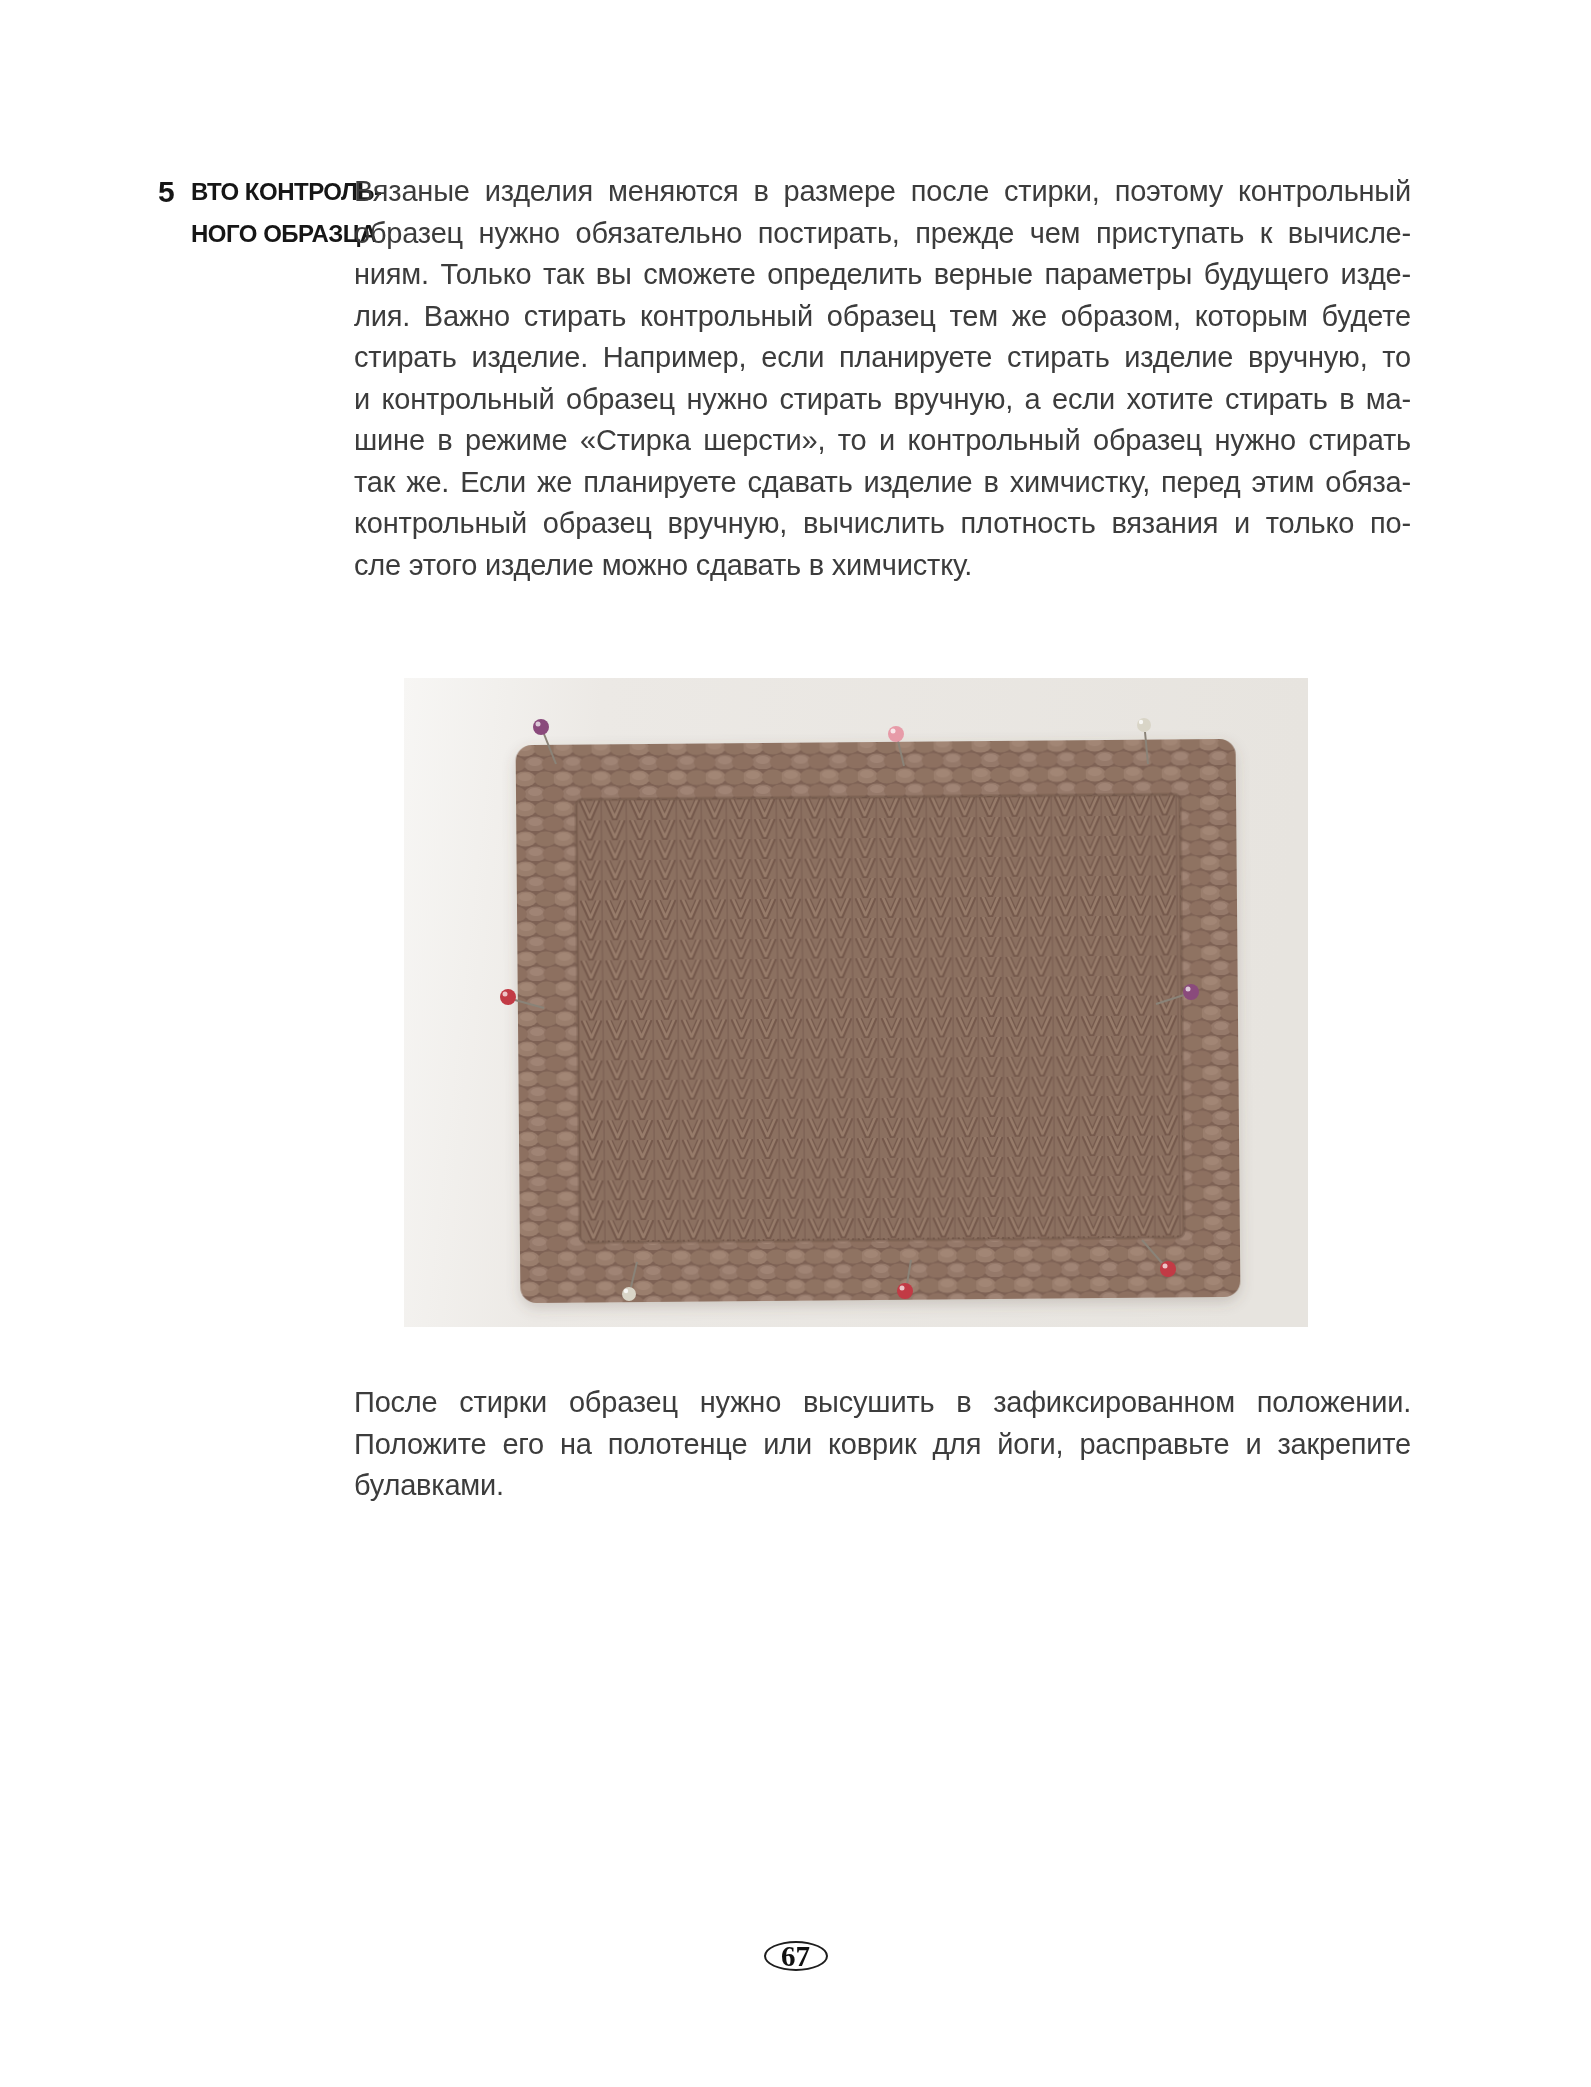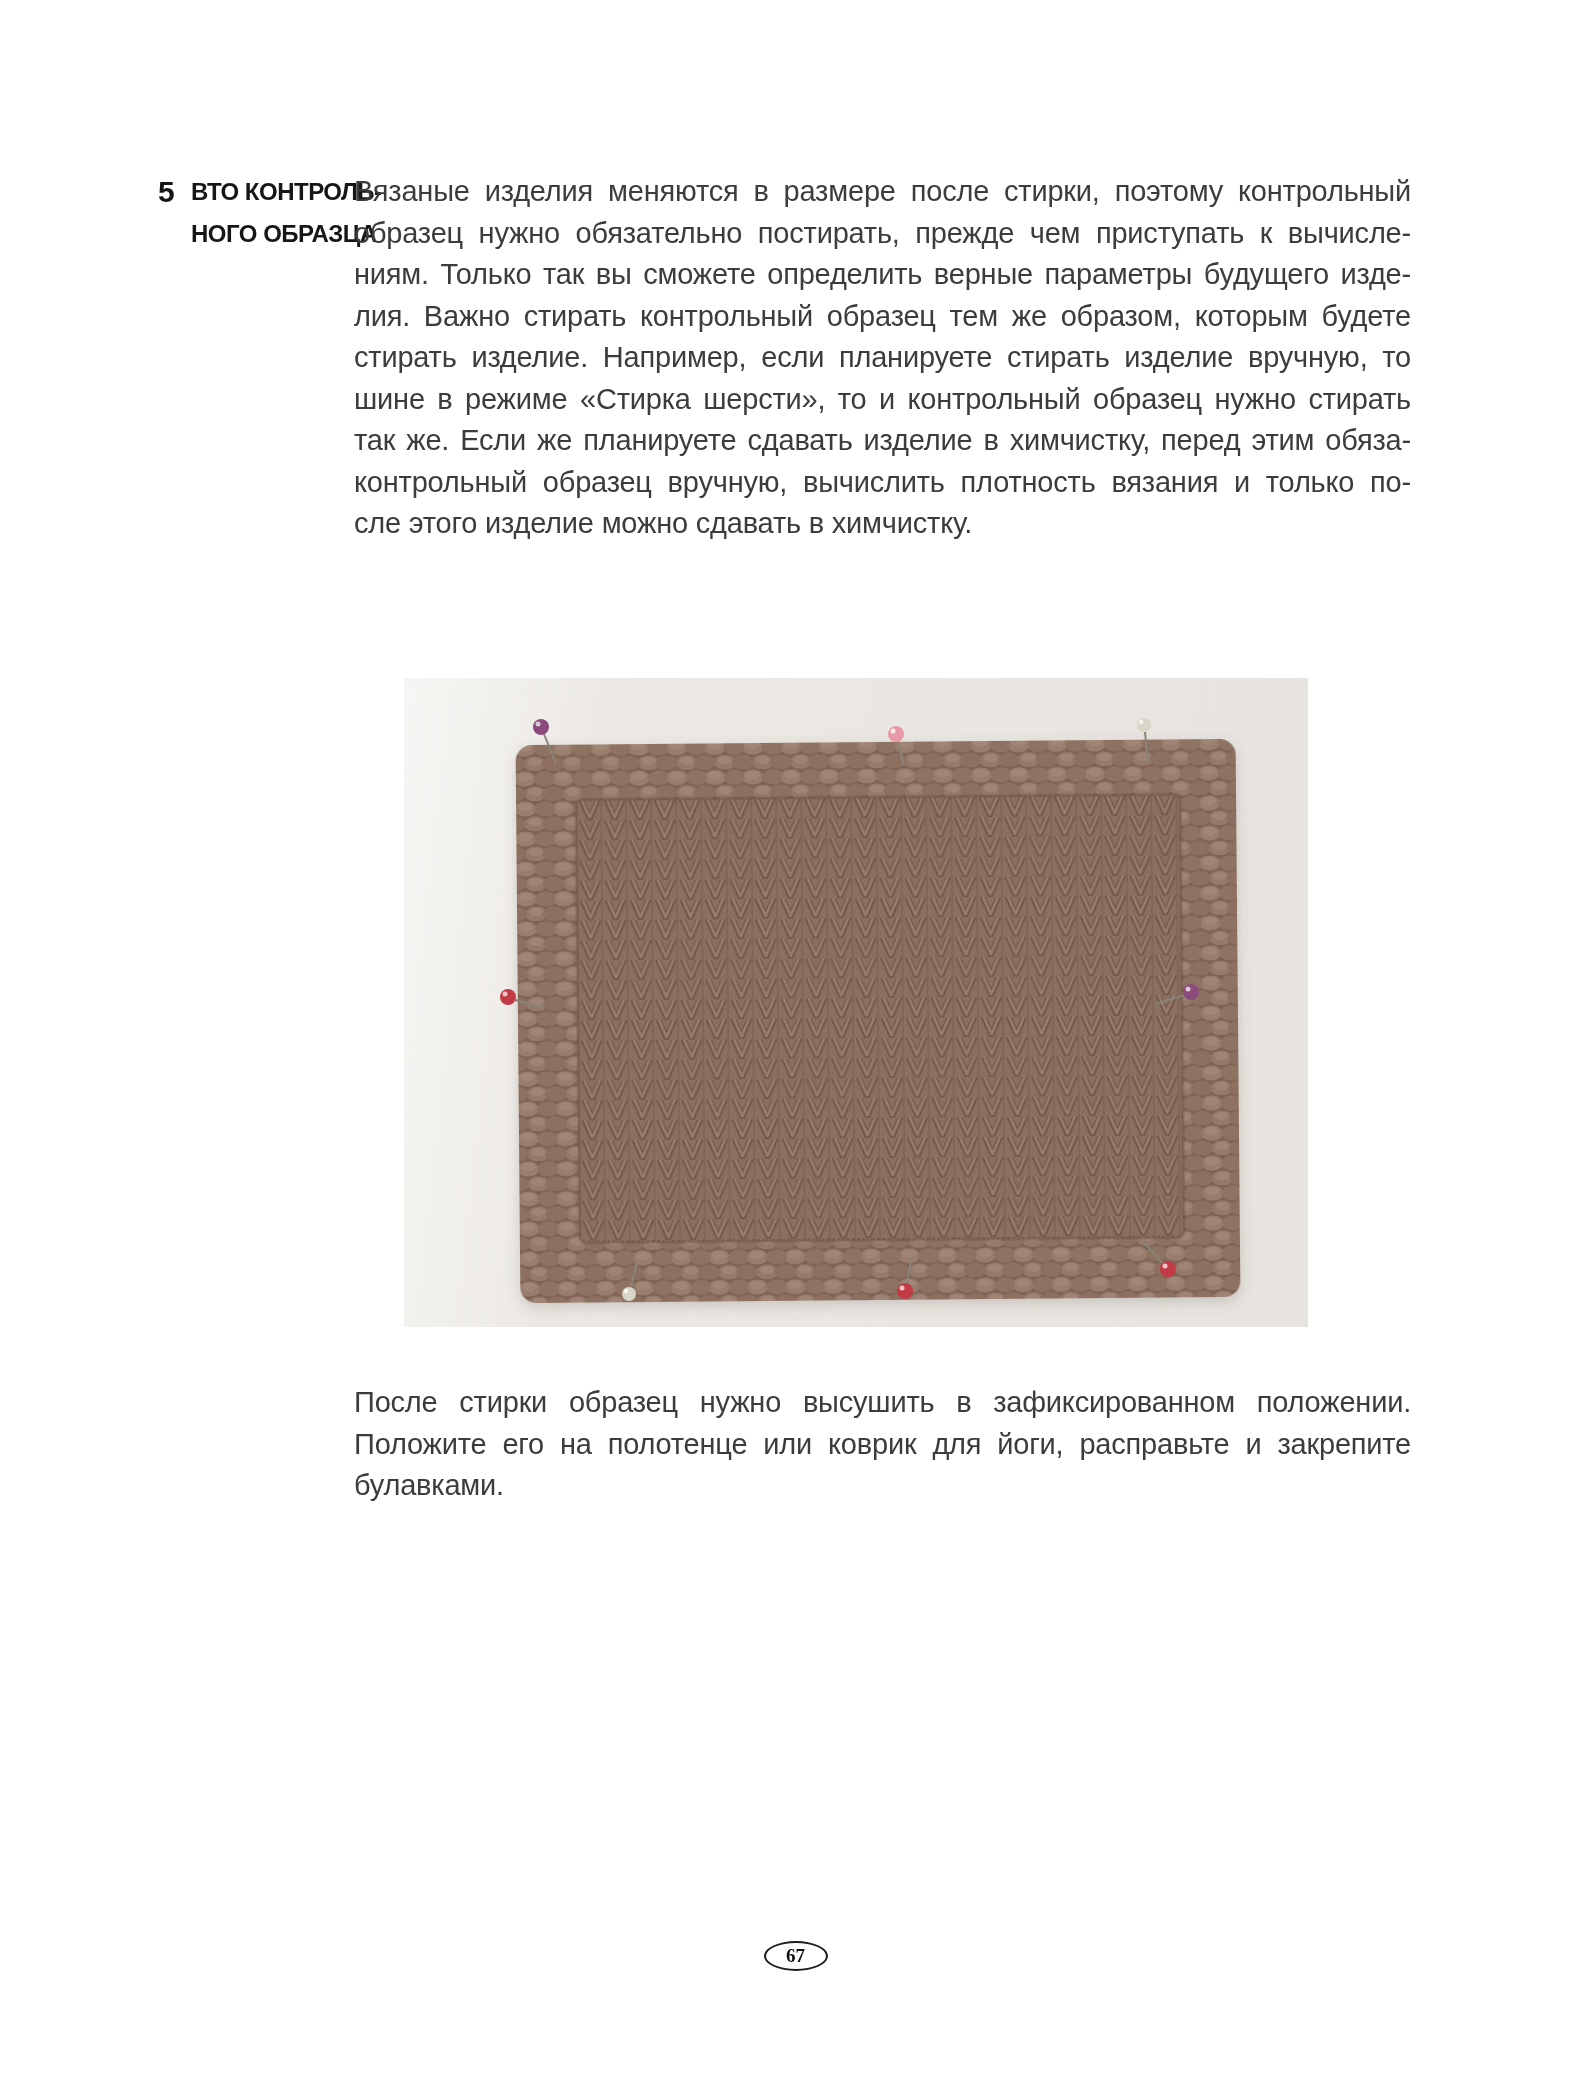--- a/index.html
+++ b/index.html
@@ -39,41 +39,42 @@
   }
   .photo svg{display:block;width:904px;height:649px;}
 
   
   .pagenum-wrap{
     left:0;top:1941px;width:100%;display:flex;justify-content:center;
   }
   .pagenum{
     width:64px;height:30px;border:2.5px solid #1d1d1d;border-radius:50%;
     display:flex;align-items:center;justify-content:center;
-    font-family:"Liberation Serif", serif;font-weight:700;font-size:19px;color:#111;
+    font-family:"Liberation Serif", serif;font-weight:700;font-size:29px;color:#111;
     background:#fff;box-sizing:border-box;
   }
 </style>
 </head>
 <body>
 
 <div>
 
   <div class="abs heading-num">5</div>
   <div class="abs heading-title">
     <div>ВТО КОНТРОЛЬ-</div>
     <div>НОГО ОБРАЗЦА</div>
   </div>
 
   <div class="abs paragraph intro">
     <div class="jline">Вязаные изделия меняются в размере после стирки, поэтому контрольный</div>
     <div class="jline">образец нужно обязательно постирать, прежде чем приступать к вычисле-</div>
     <div class="jline">ниям. Только так вы сможете определить верные параметры будущего изде-</div>
     <div class="jline">лия. Важно стирать контрольный образец тем же образом, которым будете</div>
     <div class="jline">стирать изделие. Например, если планируете стирать изделие вручную, то</div>
+    <div class="jline">и контрольный образец нужно стирать вручную, а если хотите стирать в ма-</div>
     <div class="jline">шине в режиме «Стирка шерсти», то и контрольный образец нужно стирать</div>
     <div class="jline">так же. Если же планируете сдавать изделие в химчистку, перед этим обяза-</div>
     <div class="jline">контрольный образец вручную, вычислить плотность вязания и только по-</div>
     <div class="jline last">сле этого изделие можно сдавать в химчистку.</div>
   </div>
 
   <figure class="abs photo" style="margin:0;">
     <svg viewBox="0 0 904 649" xmlns="http://www.w3.org/2000/svg">
       <defs>
         <linearGradient id="bg" x1="0" y1="0" x2="1" y2="0.08">

